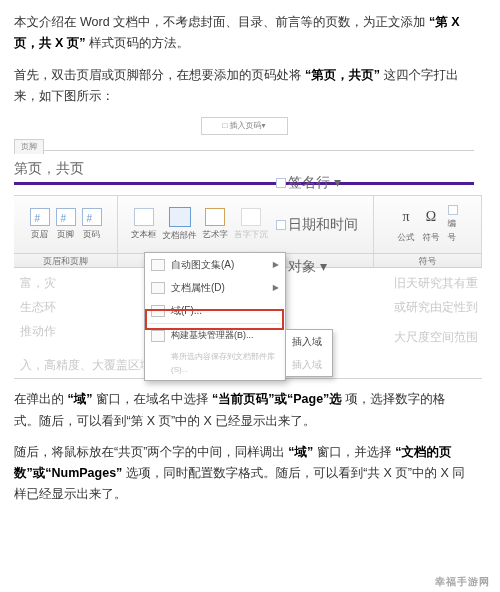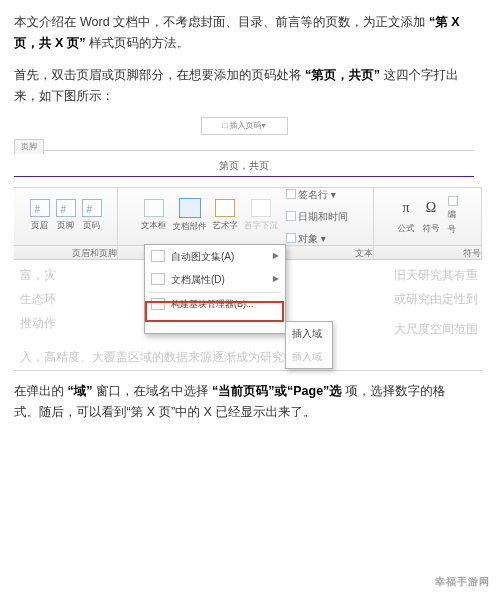--- a/index.html
+++ b/index.html
@@ -46,24 +46,24 @@
     color: #888;
     background: #f5f5f5;
   }
   .diag1 .line {
     flex: 1;
     border-bottom: 1px solid #d0d0d0;
     height: 8px;
   }
   .diag1 .center {
     width: 100%;
-    text-align: center;
-    border-bottom: 1px solid #4c1d95;
+    text-align: left;
+    border-bottom: 3px solid #4c1d95;
     padding: 2px 0;
-    font-size: 10px;
+    font-size: 14px;
     color: #666;
   }
   
   
   .shot {
     width: 468px;
     border-top: 1px solid #d4d4d4;
     border-bottom: 1px solid #d4d4d4;
     background: #fff;
     margin: 6px 0 10px 0;
@@ -120,23 +120,23 @@
     border: 1px solid #6a9cd6;
   }
   .ricon.wa {
     border-color: #cfa55a;
   }
   .rstack {
     display: flex;
     flex-direction: column;
     align-items: flex-start;
     justify-content: center;
-    font-size: 10px;
+    font-size: 14px;
     color: #666;
-    gap: 5px;
+    gap: 18px;
     padding: 0 4px;
   }
   .rstack .row2 {
     display: flex; align-items: center; gap: 2px;
   }
   .rmini {
     width: 10px; height: 10px;
     border: 1px solid #b8c8e0;
     background: #fff;
   }
@@ -146,21 +146,21 @@
   
   .groupbar {
     display: flex;
     background: linear-gradient(#f4f4f4,#ececec);
     border-bottom: 1px solid #d0d0d0;
     font-size: 9px;
     color: #777;
     height: 14px;
   }
   .gcell {
-    text-align: right;
+    text-align: center;
     border-right: 1px solid #d8d8d8;
     line-height: 14px;
   }
   
   
   .bodyarea {
     position: relative;
     height: 110px;
     overflow: hidden;
   }
@@ -341,27 +341,32 @@
     <div class="mi">
           <div class="mico"></div>
           <span>自动图文集(A)</span>
           <span class="arrow">▶</span>
         </div>
     <div class="mi">
           <div class="mico"></div>
           <span>文档属性(D)</span>
           <span class="arrow">▶</span>
         </div>
+    <div class="mi">
+          <div class="mico"></div>
+          <span>域(F)...</span>
+        </div>
     <div class="sep"></div>
     <div class="mi">
           <div class="mico"></div>
           <span style="font-size:9px">构建基块管理器(B)...</span>
         </div>
     <div class="mi disabled">
           <div class="mico none"></div>
+          <span style="font-size:8px">将所选内容保存到文档部件库(S)...</span>
         </div>
     <div class="sub">
       <div class="mi">
             <span>插入域</span>
           </div>
       <div class="mi disabled">
             <span>插入域</span>
           </div>
     </div>
   </div>
@@ -370,16 +375,23 @@
 </div>
 
 <p>
   <span>在弹出的</span>
   <span class="bold">“域”</span>
   <span>窗口，在域名中选择</span>
   <span class="bold">“当前页码”或“Page”选</span>
   <span>项，选择数字的格式。随后，可以看到“第 X 页”中的 X 已经显示出来了。</span>
 </p>
 
+<p>
+  <span>随后，将鼠标放在“共页”两个字的中间，同样调出</span>
+  <span class="bold">“域”</span>
+  <span>窗口，并选择</span>
+  <span class="bold">“文档的页数”或“NumPages”</span>
+  <span>选项，同时配置数字格式。随后，可以看到“共 X 页”中的 X 同样已经显示出来了。</span>
+</p>
 
 </div>
 
 <div class="watermark">幸福手游网</div>
 
 </body></html>

